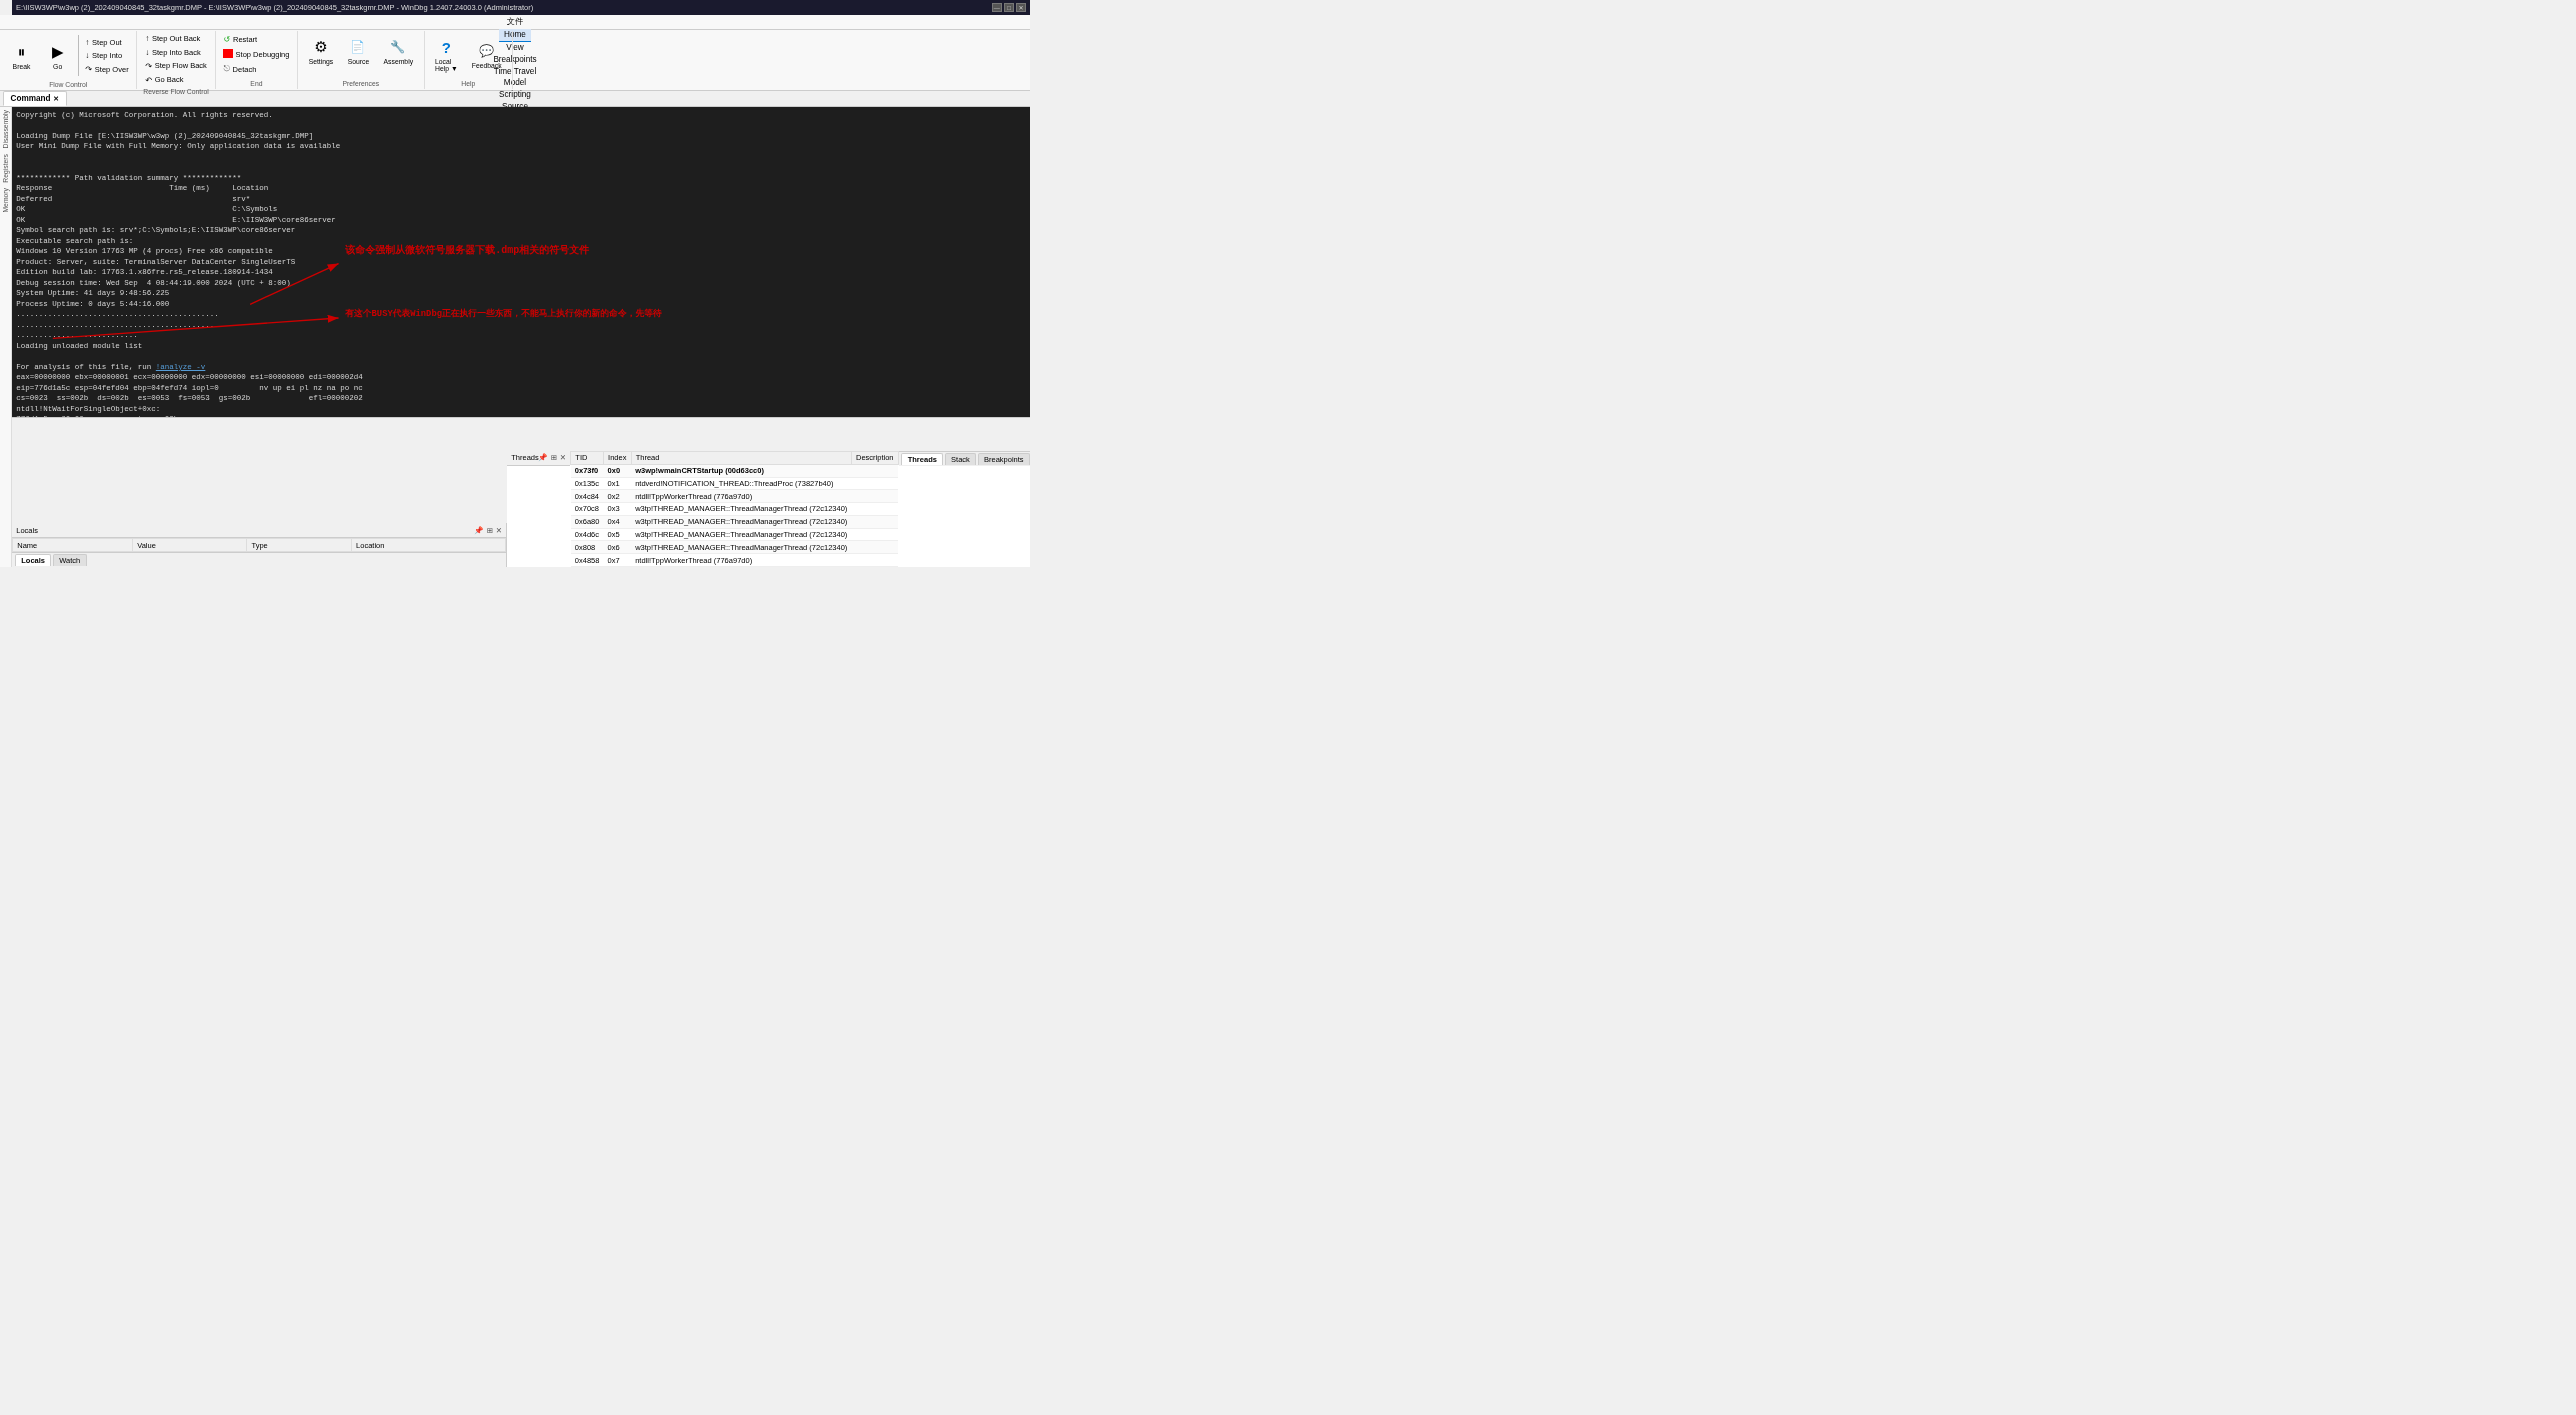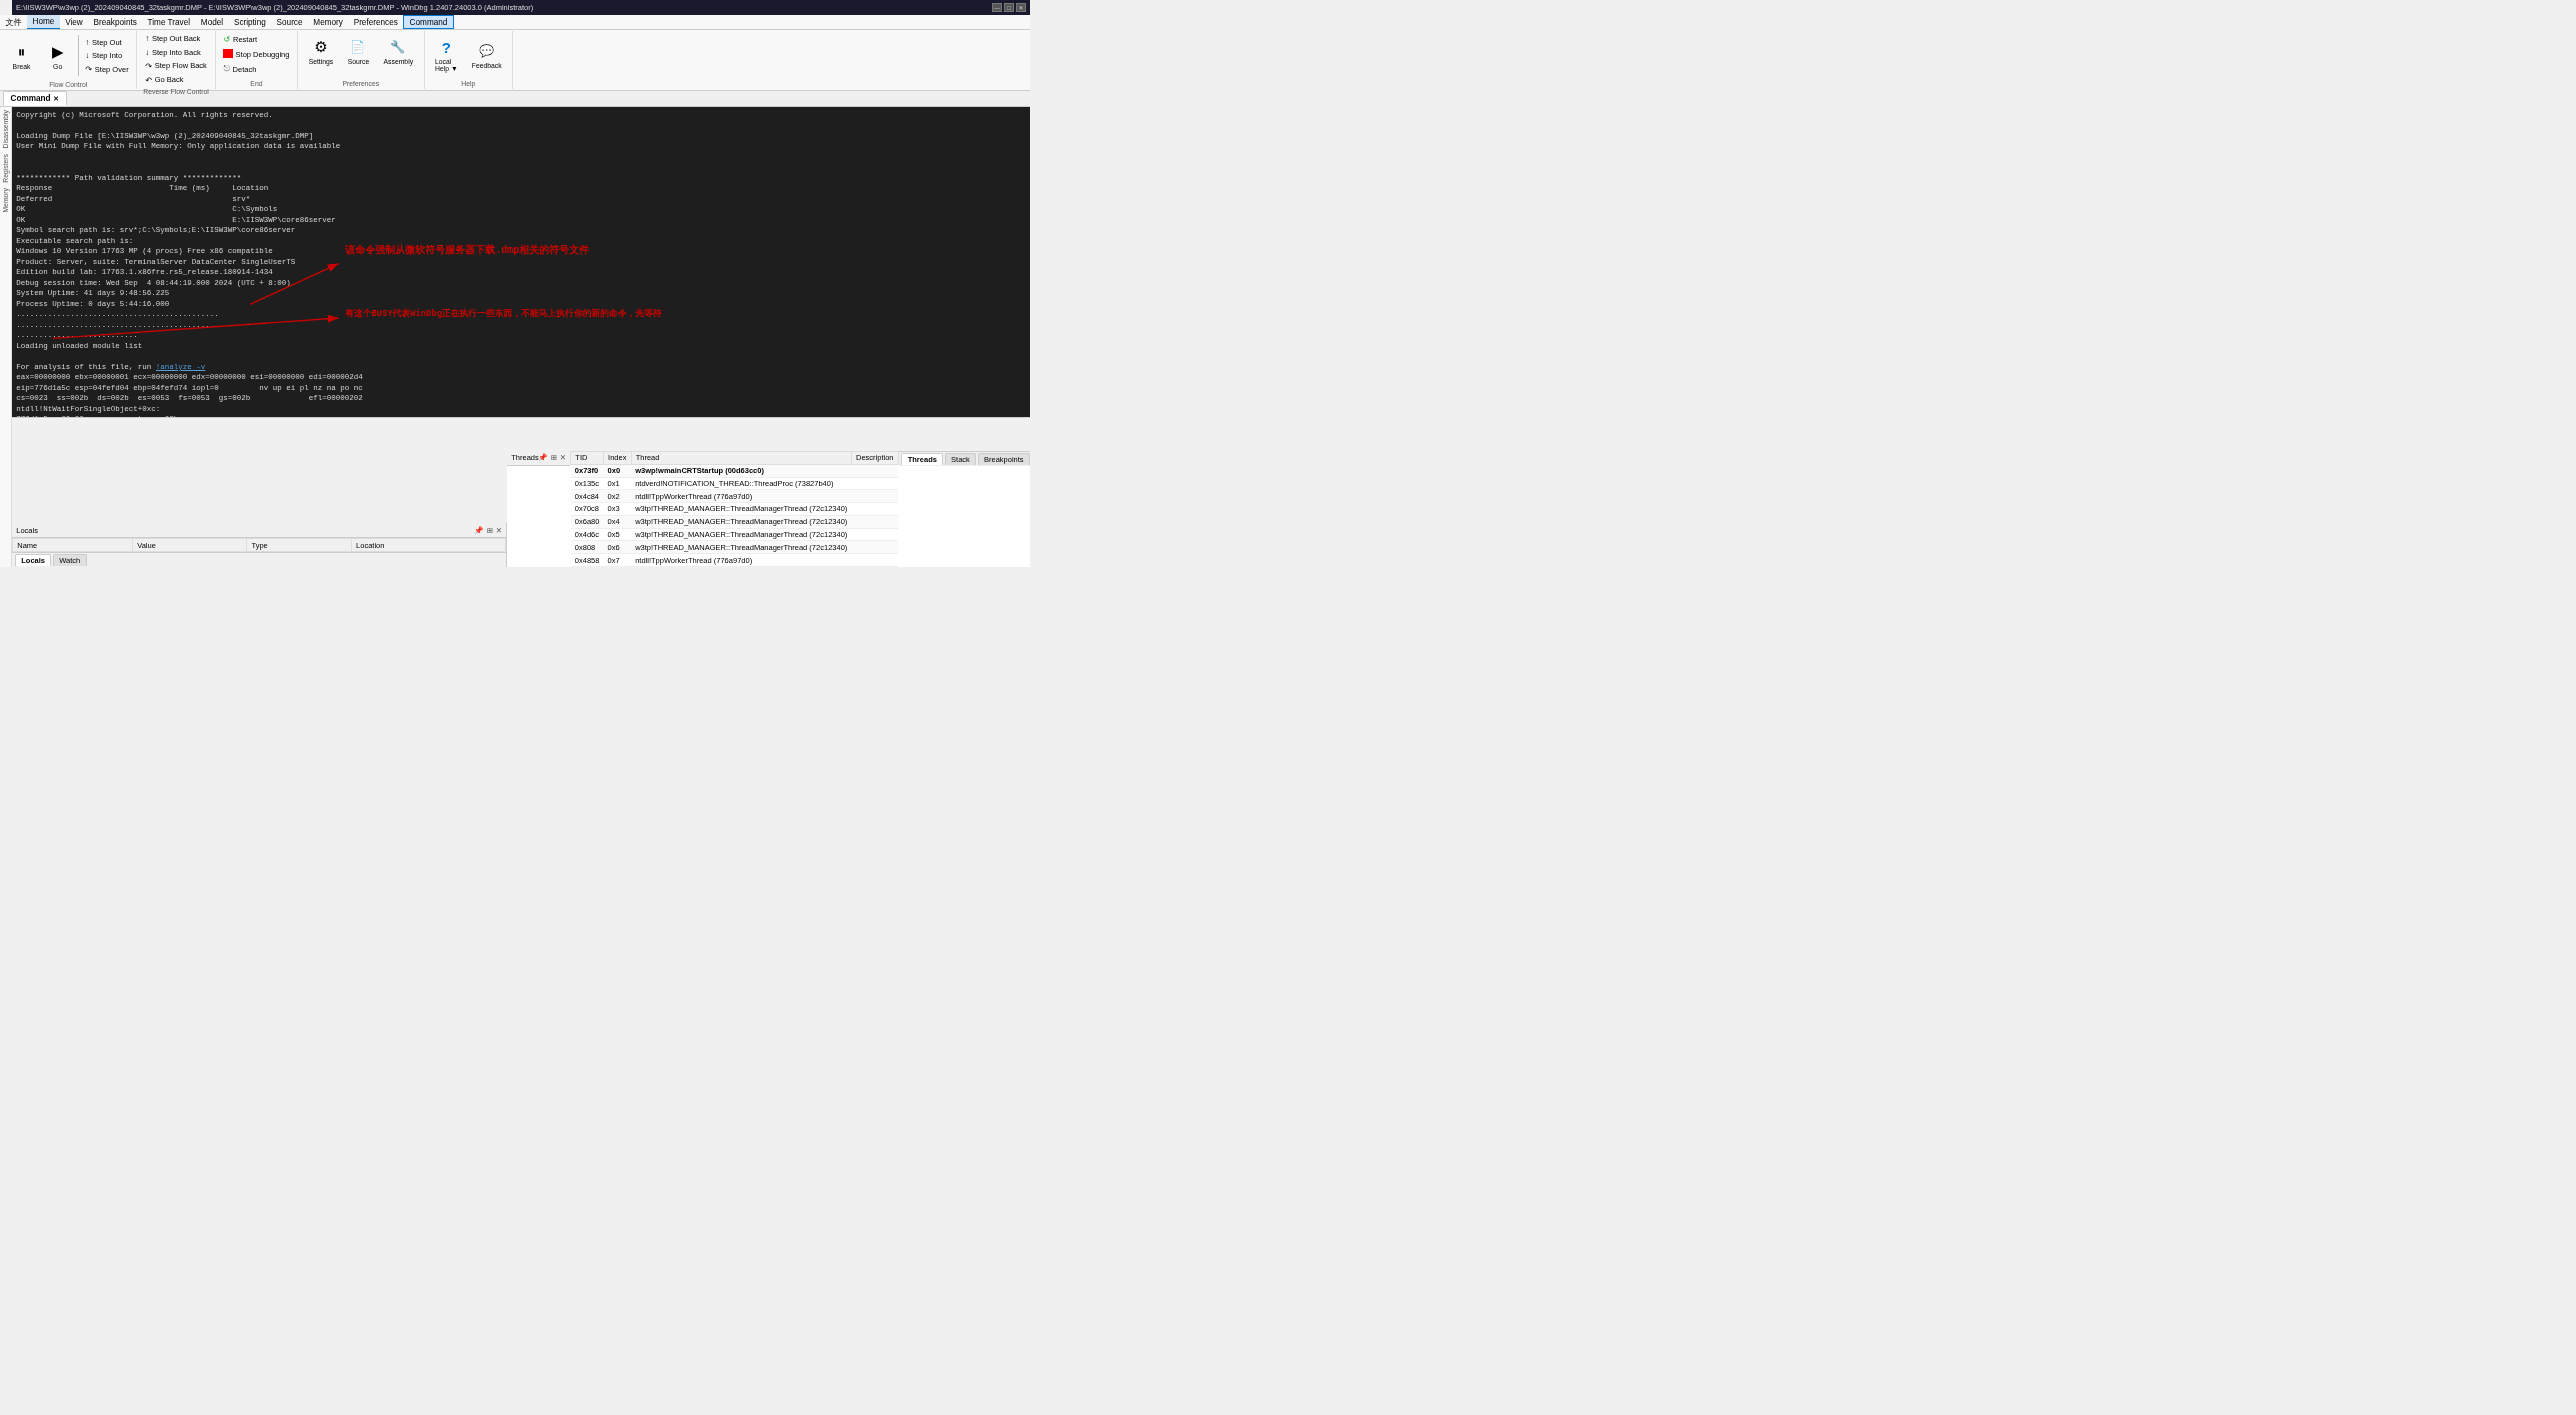--- a/index.html
+++ b/index.html
@@ -34,20 +34,21 @@
       font-size: 6.1px; cursor: pointer; color: #ccc;
     }
 
     
     #menu-bar {
       background: #f8f8f8;
       border-bottom: 0.7px solid #ccc;
       height: 15px;
       display: flex;
       align-items: center;
+      flex-direction: column;
     }
     .menu-item {
       padding: 1.4px 5.4px;
       font-size: 8.2px;
       cursor: pointer;
       height: 100%;
       display: flex; align-items: center;
     }
     .menu-item.active { background: #d4e4f7; border-bottom: 1.4px solid #0078d4; }
     .menu-item.highlighted { background: #cce4ff; border: 0.7px solid #0078d4; }

